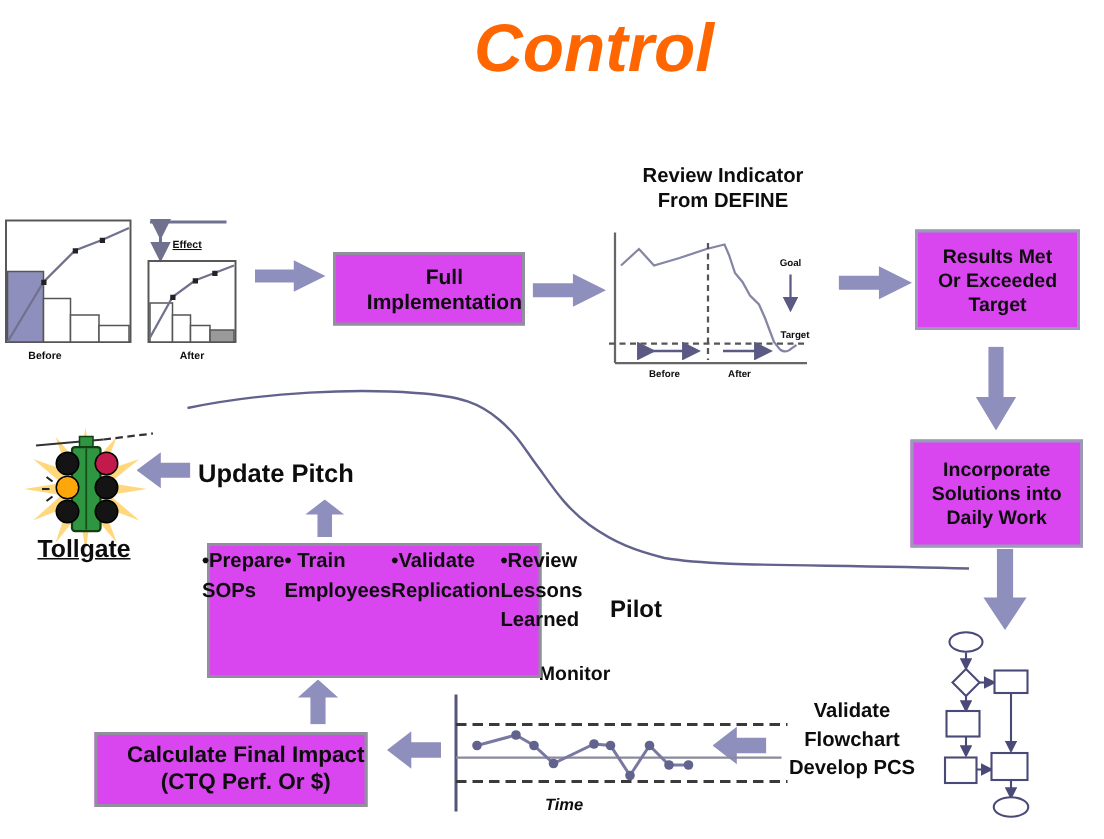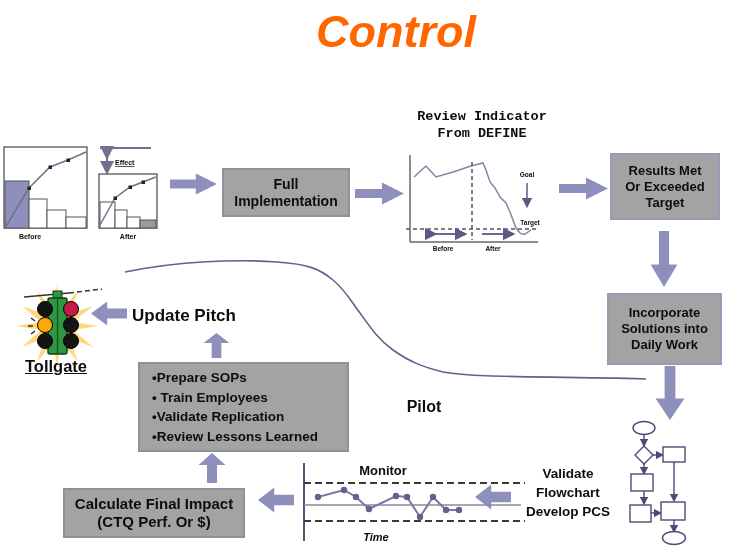--- a/index.html
+++ b/index.html
@@ -1,22 +1,22 @@
 <!DOCTYPE html>
 <html><head>
 <meta charset="utf-8">
 <style>
   html,body{margin:0;padding:0;background:#fff;}
   #page{position:relative;width:736px;height:559px;background:#fff;overflow:hidden;
         font-family:"Liberation Sans",sans-serif;}
   .txt{position:absolute;font-weight:bold;color:#0d0d0d;white-space:pre-line;}
   [data-bind]{white-space:pre-line;}
-  .box{position:absolute;background:#a3a3a3;display:flex;align-items:center;justify-content:center;
+  .box{position:absolute;background:#d946ef;display:flex;align-items:center;justify-content:center;
        text-align:center;font-weight:bold;color:#0d0d0d;}
-  .gray-border{border:2px solid #8f8f9e;}
+  .gray-border{border:2px solid #8f8f9e;justify-content:flex-end;}
   .purple-border{border:2px solid #9a9ab8;}
   .ba{position:absolute;background:#8F8FBD;}
   .ba-right{clip-path:polygon(0 30%,55% 30%,55% 2%,100% 50%,55% 98%,55% 70%,0 70%);}
   .ba-left{clip-path:polygon(100% 30%,45% 30%,45% 2%,0 50%,45% 98%,45% 70%,100% 70%);}
   .ba-down{clip-path:polygon(32% 0,32% 60%,2% 60%,50% 100%,98% 60%,68% 60%,68% 0);}
   .ba-up{clip-path:polygon(32% 100%,32% 40%,2% 40%,50% 0,98% 40%,68% 40%,68% 100%);}
   svg{position:absolute;overflow:visible;}
   svg text{font-family:"Liberation Sans",sans-serif;font-weight:bold;fill:#0d0d0d;}
   #title{position:absolute;left:296px;top:6px;width:200px;text-align:center;
          font-size:45px;font-weight:bold;color:#FF6600;font-style:italic;}
@@ -65,21 +65,21 @@
 
   <div class="ba ba-right" style="left:170px;top:173px;width:47px;height:22px;"></div>
 
   <div class="box gray-border" style="left:222px;top:168px;width:124px;height:45px;font-size:14px;line-height:17px;">
     <span data-bind="boxes.full_implementation">Full
 Implementation</span>
   </div>
 
   <div class="ba ba-right" style="left:355px;top:182px;width:49px;height:23px;"></div>
 
-  <div class="txt" style="left:406px;top:108px;width:152px;text-align:center;font-size:13.5px;line-height:17px;font-family:Liberation Mono, monospace;" data-bind="review_chart.heading">Review Indicator
+  <div class="txt" style="left:406px;top:108px;width:152px;text-align:center;font-size:13.5px;line-height:17px;" data-bind="review_chart.heading">Review Indicator
 From DEFINE</div>
 
   <svg style="left:403px;top:145px;" width="160" height="112" viewBox="0 0 160 112">
     <defs>
       <marker id="ahr" markerWidth="7" markerHeight="7" refX="3.5" refY="3.5" orient="auto">
         <path d="M0,0 L7,3.5 L0,7 Z" fill="#5a5a85"></path>
       </marker>
     </defs>
     <line x1="7" y1="10" x2="7" y2="97" stroke="#666" stroke-width="1.5"></line>
     <line x1="7" y1="97" x2="135" y2="97" stroke="#666" stroke-width="1.5"></line>
@@ -136,21 +136,21 @@
       <ellipse cx="62" cy="120" rx="11.5" ry="6.5"></ellipse>
     </g>
   </svg>
 
   <div class="txt" style="left:508px;top:464px;width:120px;text-align:center;font-size:13.5px;line-height:19px;" data-bind="labels.validate">Validate
 Flowchart
 Develop PCS</div>
 
   <div class="ba ba-left" style="left:475px;top:484px;width:36px;height:26px;"></div>
 
-  <div class="txt" style="left:303px;top:463px;width:160px;text-align:center;font-size:13px;" data-bind="monitor_chart.title">Monitor</div>
+  <div class="txt" style="left:303px;top:441px;width:160px;text-align:center;font-size:13px;" data-bind="monitor_chart.title">Monitor</div>
 
   <svg style="left:293px;top:453px;" width="240" height="100" viewBox="0 0 240 100">
     <line x1="11" y1="10" x2="11" y2="88" stroke="#55557a" stroke-width="2"></line>
     <line x1="11" y1="52" x2="228" y2="52" stroke="#8a8a9a" stroke-width="1.5"></line>
     <line x1="11" y1="30" x2="232" y2="30" stroke="#3a3a3a" stroke-width="2" stroke-dasharray="7,4"></line>
     <line x1="11" y1="68" x2="232" y2="68" stroke="#3a3a3a" stroke-width="2" stroke-dasharray="7,4"></line>
     <polyline points="25,44 51,37 63,44 76,56 103,43 114,44 127,64 140,44 153,57 166,57" fill="none" stroke="#7878a2" stroke-width="2"></polyline>
     <g fill="#62628e">
       <circle cx="25" cy="44" r="3.2"></circle>
         <circle cx="51" cy="37" r="3.2"></circle>
@@ -169,21 +169,21 @@
 
   <div class="ba ba-left" style="left:258px;top:487px;width:36px;height:26px;"></div>
 
   <div class="box gray-border" style="left:63px;top:488px;width:178px;height:46px;font-size:15px;line-height:18px;">
     <span data-bind="boxes.calculate">Calculate Final Impact
 (CTQ Perf. Or $)</span>
   </div>
 
   <div class="ba ba-up" style="left:198px;top:453px;width:28px;height:30px;"></div>
 
-  <div class="box gray-border" style="left:138px;top:362px;width:195px;height:86px;flex-direction:column;align-items:flex-start;justify-content:center;padding-left:12px;text-align:left;font-size:13.5px;line-height:19.5px;">
+  <div class="box gray-border" style="left:138px;top:362px;width:195px;height:86px;flex-direction:row;align-items:flex-start;justify-content:center;padding-left:24px;text-align:left;font-size:13.5px;line-height:19.5px;">
     <div data-bind="boxes.sop_items.0">•Prepare SOPs</div>
     <div data-bind="boxes.sop_items.1">• Train Employees</div>
     <div data-bind="boxes.sop_items.2">•Validate Replication</div>
     <div data-bind="boxes.sop_items.3">•Review Lessons Learned</div>
   </div>
 
   <div class="ba ba-up" style="left:203px;top:333px;width:27px;height:25px;"></div>
 
   <div class="txt" style="left:132px;top:306px;font-size:17px;" data-bind="labels.update_pitch">Update Pitch</div>
 

